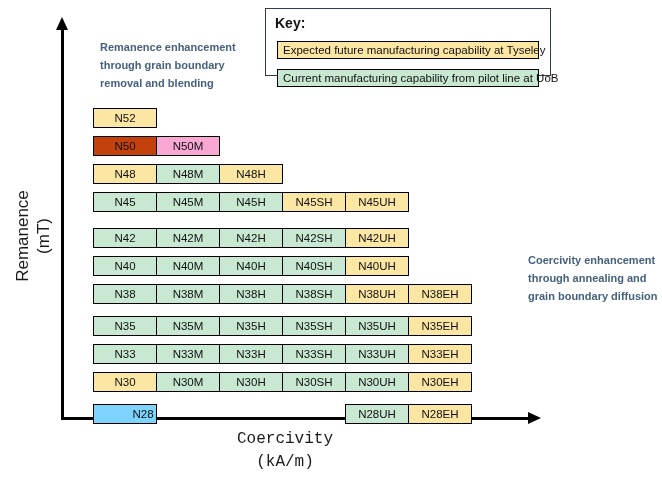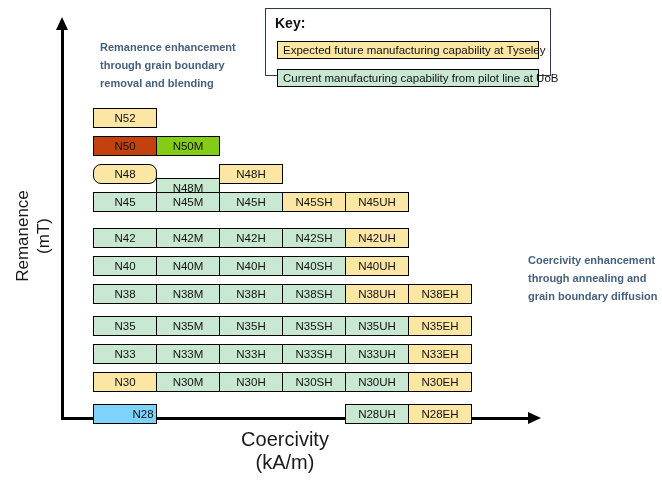--- a/index.html
+++ b/index.html
@@ -74,24 +74,25 @@
     line-height: 21px;
     color: #1a1a1a;
     white-space: pre-line;
   }
   #x-axis-title {
     position: absolute;
     left: 205px;
     top: 428px;
     width: 160px;
     text-align: center;
-    font-size: 20px;
+    font-size: 16px;
     line-height: 23px;
     color: #1a1a1a;
     white-space: pre-line;
+    font-family: Liberation Mono, monospace;
   }
 
   
   #key-box {
     position: absolute;
     left: 265px;
     top: 8px;
     width: 286px;
     height: 68px;
     border: 1.5px solid #2a3b52;
@@ -194,22 +195,22 @@
     <div id="key-title">Key:</div>
     <div class="key-swatch" id="key-swatch-current" style="background: rgb(200, 232, 210);">Current manufacturing capability from pilot line at UoB</div>
     <div class="key-swatch" id="key-swatch-future" style="background: rgb(252, 230, 164);">Expected future manufacturing capability at Tyseley</div>
   </div>
 
   <div class="annotation" id="annotation-remanence" style="color: rgb(70, 97, 125);">Remanence enhancement through grain boundary removal and blending</div>
   <div class="annotation" id="annotation-coercivity" style="color: rgb(70, 97, 125);">Coercivity enhancement through annealing and grain boundary diffusion</div>
 
   <div id="grade-grid">
       <div class="grade-row" style="top: 0px;"><div class="grade-cell" style="background: rgb(252, 230, 164);">N52</div></div>
-      <div class="grade-row" style="top: 28px;"><div class="grade-cell" style="background: #c2410c;">N50</div><div class="grade-cell" style="background: #84cc16;">N50M</div></div>
-      <div class="grade-row" style="top: 56px;"><div class="grade-cell" style="background: rgb(252, 230, 164); border-radius: 8px;">N48</div><div class="grade-cell" style="background: rgb(200, 232, 210); margin-top: 14px;">N48M</div><div class="grade-cell" style="background: rgb(252, 230, 164);">N48H</div></div>
+      <div class="grade-row" style="top: 28px;"><div class="grade-cell" style="background: #c2410c;">N50</div><div class="grade-cell" style="background: #f9a8d4;">N50M</div></div>
+      <div class="grade-row" style="top: 56px;"><div class="grade-cell" style="background: rgb(252, 230, 164);">N48</div><div class="grade-cell" style="background: rgb(200, 232, 210);">N48M</div><div class="grade-cell" style="background: rgb(252, 230, 164);">N48H</div></div>
       <div class="grade-row" style="top: 84px;"><div class="grade-cell" style="background: rgb(200, 232, 210);">N45</div><div class="grade-cell" style="background: rgb(200, 232, 210);">N45M</div><div class="grade-cell" style="background: rgb(200, 232, 210);">N45H</div><div class="grade-cell" style="background: rgb(252, 230, 164);">N45SH</div><div class="grade-cell" style="background: rgb(252, 230, 164);">N45UH</div></div>
       <div class="grade-row" style="top: 120px;"><div class="grade-cell" style="background: rgb(200, 232, 210);">N42</div><div class="grade-cell" style="background: rgb(200, 232, 210);">N42M</div><div class="grade-cell" style="background: rgb(200, 232, 210);">N42H</div><div class="grade-cell" style="background: rgb(200, 232, 210);">N42SH</div><div class="grade-cell" style="background: rgb(252, 230, 164);">N42UH</div></div>
       <div class="grade-row" style="top: 148px;"><div class="grade-cell" style="background: rgb(200, 232, 210);">N40</div><div class="grade-cell" style="background: rgb(200, 232, 210);">N40M</div><div class="grade-cell" style="background: rgb(200, 232, 210);">N40H</div><div class="grade-cell" style="background: rgb(200, 232, 210);">N40SH</div><div class="grade-cell" style="background: rgb(252, 230, 164);">N40UH</div></div>
       <div class="grade-row" style="top: 176px;"><div class="grade-cell" style="background: rgb(200, 232, 210);">N38</div><div class="grade-cell" style="background: rgb(200, 232, 210);">N38M</div><div class="grade-cell" style="background: rgb(200, 232, 210);">N38H</div><div class="grade-cell" style="background: rgb(200, 232, 210);">N38SH</div><div class="grade-cell" style="background: rgb(252, 230, 164);">N38UH</div><div class="grade-cell" style="background: rgb(252, 230, 164);">N38EH</div></div>
       <div class="grade-row" style="top: 208px;"><div class="grade-cell" style="background: rgb(200, 232, 210);">N35</div><div class="grade-cell" style="background: rgb(200, 232, 210);">N35M</div><div class="grade-cell" style="background: rgb(200, 232, 210);">N35H</div><div class="grade-cell" style="background: rgb(200, 232, 210);">N35SH</div><div class="grade-cell" style="background: rgb(200, 232, 210);">N35UH</div><div class="grade-cell" style="background: rgb(252, 230, 164);">N35EH</div></div>
       <div class="grade-row" style="top: 236px;"><div class="grade-cell" style="background: rgb(200, 232, 210);">N33</div><div class="grade-cell" style="background: rgb(200, 232, 210);">N33M</div><div class="grade-cell" style="background: rgb(200, 232, 210);">N33H</div><div class="grade-cell" style="background: rgb(200, 232, 210);">N33SH</div><div class="grade-cell" style="background: rgb(200, 232, 210);">N33UH</div><div class="grade-cell" style="background: rgb(252, 230, 164);">N33EH</div></div>
       <div class="grade-row" style="top: 264px;"><div class="grade-cell" style="background: rgb(252, 230, 164);">N30</div><div class="grade-cell" style="background: rgb(200, 232, 210);">N30M</div><div class="grade-cell" style="background: rgb(200, 232, 210);">N30H</div><div class="grade-cell" style="background: rgb(200, 232, 210);">N30SH</div><div class="grade-cell" style="background: rgb(200, 232, 210);">N30UH</div><div class="grade-cell" style="background: rgb(252, 230, 164);">N30EH</div></div>
       <div class="grade-row" style="top: 296px;"><div class="grade-cell" style="background: #7dd3fc; padding-left: 36px;">N28</div><div class="grade-cell empty"></div><div class="grade-cell empty"></div><div class="grade-cell empty"></div><div class="grade-cell" style="background: rgb(200, 232, 210);">N28UH</div><div class="grade-cell" style="background: rgb(252, 230, 164);">N28EH</div></div>
     </div>
 

